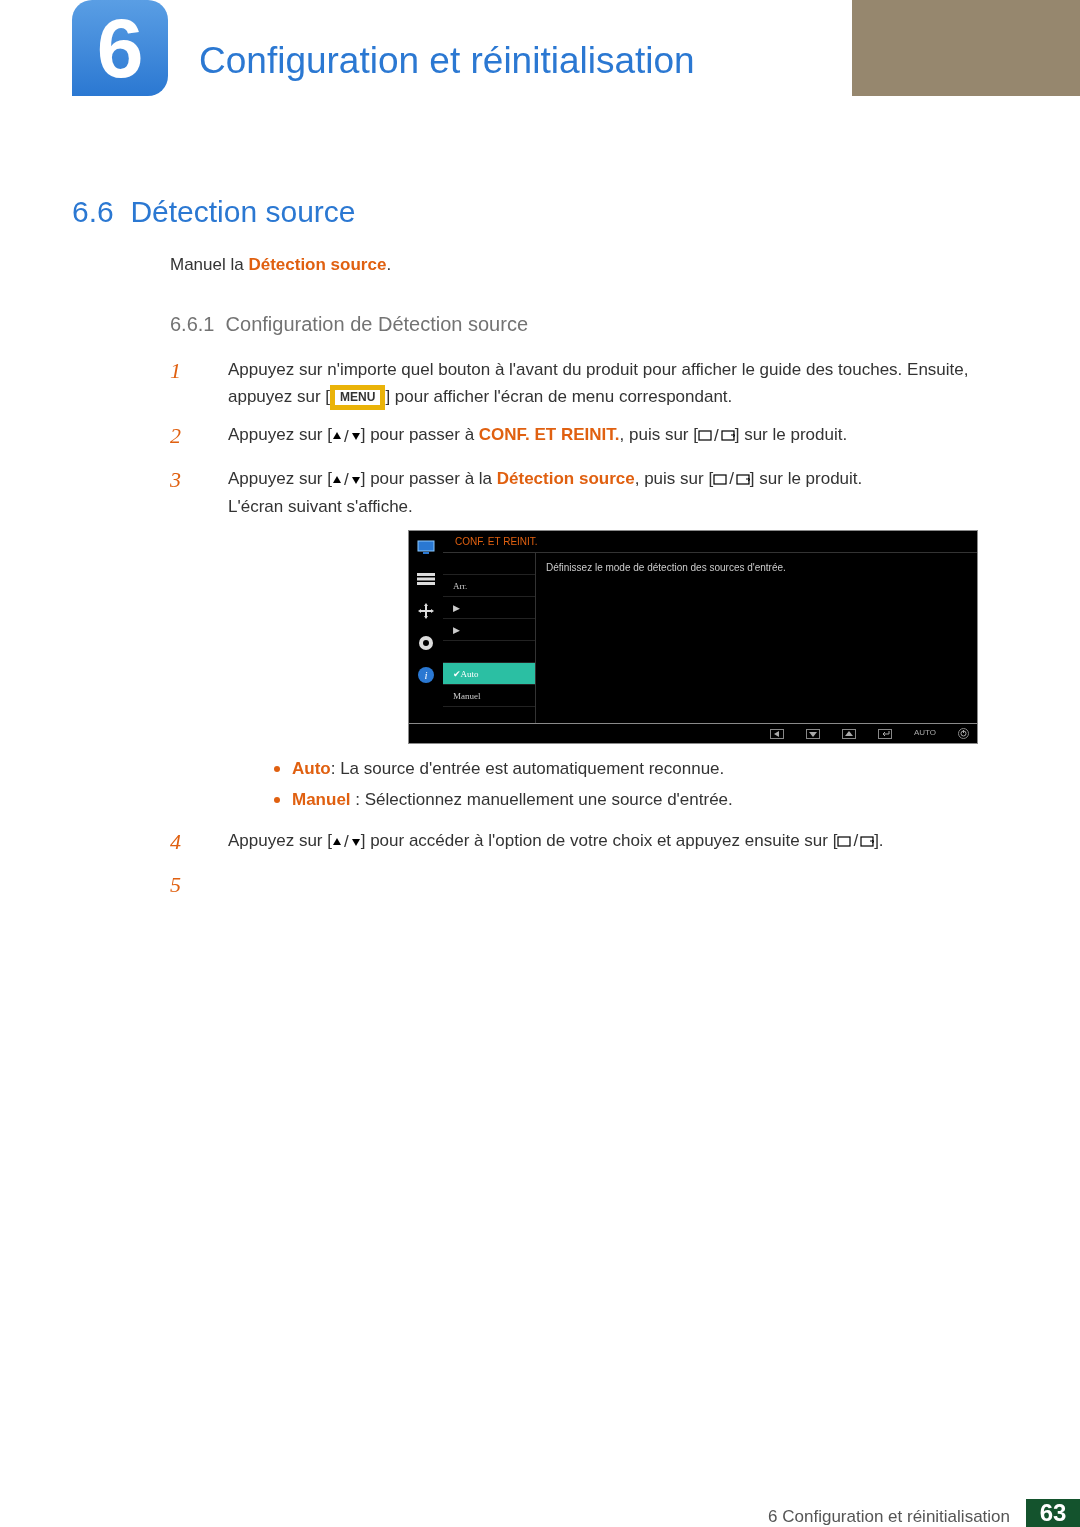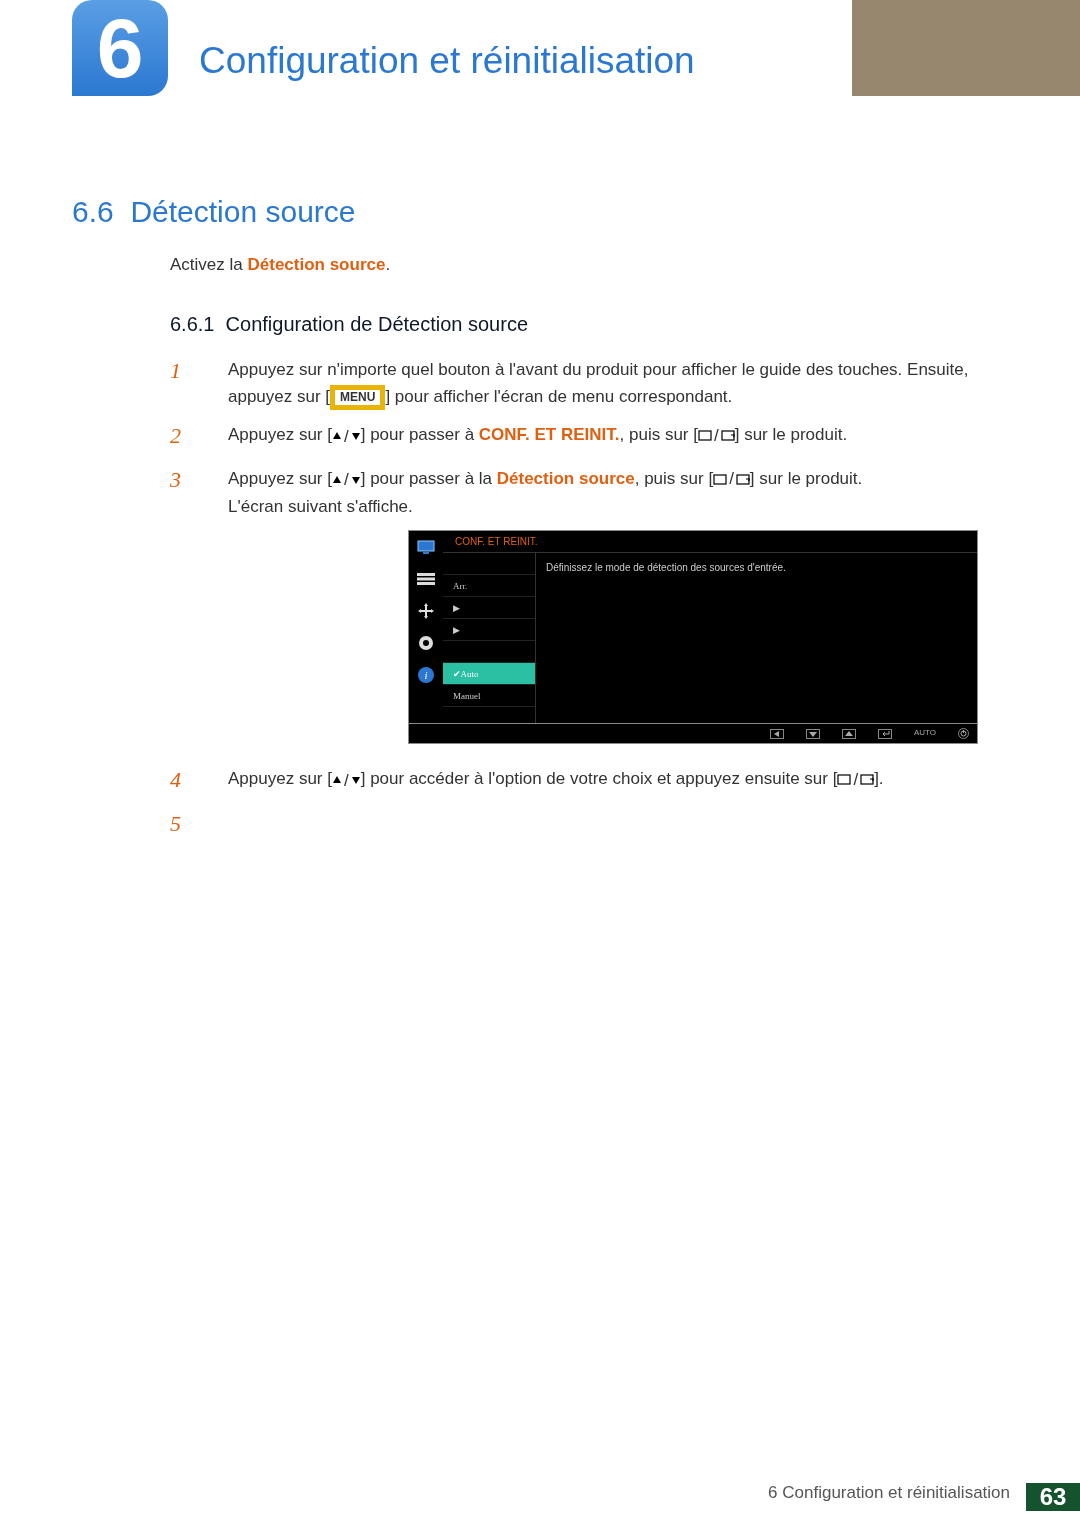--- a/index.html
+++ b/index.html
@@ -13,21 +13,21 @@
   .header-title { position: absolute; left: 199px; top: 40px; color: #2b78d2; font-size: 37px; }
 
   
   .section-heading { position: absolute; top: 195px; left: 72px; color: #2b78d2; font-size: 30px; font-weight: normal; }
 
   
   .intro { position: absolute; top: 255px; left: 170px; font-size: 17px; }
   .orange-bold { color: #e06010; font-weight: bold; }
 
   
-  .subheading { position: absolute; top: 313px; left: 170px; color: #0f172a; font-size: 20px; font-weight: normal; }
+  .subheading { position: absolute; top: 313px; left: 170px; color: #737373; font-size: 20px; font-weight: normal; }
 
   
   .steps { position: absolute; top: 353px; left: 170px; width: 840px; }
   .step { display: flex; align-items: flex-start; line-height: 1.6; margin-bottom: 8px; }
   .step-num { width: 34px; flex-shrink: 0; color: #e06010; font-size: 22px; font-style: italic; font-family: Georgia, serif; }
   .step-body { flex: 1; font-size: 17px; color: #333; padding-top: 3px; margin-left: 24px; }
   .menu-box { display: inline-block; border: 5px solid #eab308; padding: 0 5px; font-weight: bold; font-size: 12px; line-height: 15px; vertical-align: 1px; }
 
   .arrows-icon { display: inline-flex; align-items: center; gap: 2px; vertical-align: -1px; }
   .arrows-icon svg { width: 10px; height: 10px; }
@@ -54,41 +54,41 @@
   .osd-footer .lbl { color:#aaa; font-size:8px; }
 
   
   .bullets { margin: 10px 0 0 46px; }
   .bullet { display:flex; align-items:flex-start; gap:12px; font-size:17px; line-height:1.8; }
   .bullet-dot { width:6px; height:6px; background:#e06010; border-radius:50%; margin-top:12px; flex-shrink:0; }
 
   
 
   
-  .footer { position:absolute; bottom:0; right:0; height:44px; display:flex; align-items:flex-start; }
+  .footer { position:absolute; bottom:0; right:0; height:44px; display:flex; align-items:flex-end; }
   .footer-text { display:flex; align-items:center; padding: 0 16px; font-size:17px; color:#555; }
   .footer-page { width:54px; background:#14532d; color:#fff; font-size:24px; font-weight:bold; display:flex; align-items:center; justify-content:center; }
 </style>
 </head>
 <body>
 
 <div class="header">
   <div class="header-tan"></div>
   <div class="chapter-badge-wrap">
     <div class="chapter-badge">6</div>
   </div>
   <div class="header-title">Configuration et réinitialisation</div>
 </div>
 
 <h2 class="section-heading">
   <span>6.6</span>&nbsp;&nbsp;<span>Détection source</span>
 </h2>
 
 <p class="intro">
-  <span>Activez la </span><span class="orange-bold">Détection source</span><span>.</span>
+  <span>Manuel la </span><span class="orange-bold">Détection source</span><span>.</span>
 </p>
 
 <h3 class="subheading">
   <span>6.6.1</span>&nbsp;&nbsp;<span>Configuration de Détection source</span>
 </h3>
 
 <div class="steps">
   <div class="step">
     <div class="step-num">1</div>
     <div class="step-body">
@@ -211,20 +211,30 @@
           <div class="lbl">AUTO</div>
           <div class="fbtn" style="border-radius:50%;width:11px;height:11px;">
               <svg width="7" height="7" viewBox="0 0 7 7">
                 <circle cx="3.5" cy="3.5" r="2.5" fill="none" stroke="#aaa" stroke-width="1"></circle>
                 <line x1="3.5" y1="0" x2="3.5" y2="3" stroke="#aaa" stroke-width="1"></line>
               </svg>
             </div>
         </div>
       </div>
 
+      <div class="bullets">
+        <div class="bullet">
+          <div class="bullet-dot"></div>
+          <div><span class="orange-bold">Auto</span><span>: La source d'entrée est automatiquement reconnue.</span></div>
+        </div>
+        <div class="bullet">
+          <div class="bullet-dot"></div>
+          <div><span class="orange-bold">Manuel</span><span> : Sélectionnez manuellement une source d'entrée.</span></div>
+        </div>
+      </div>
     </div>
   </div>
 
   <div class="step">
     <div class="step-num">4</div>
     <div class="step-body">
       <span>Appuyez sur [</span><span class="arrows-icon"><svg viewBox="0 0 10 10">
             <polygon points="5,1 9,8 1,8" fill="#000"></polygon>
           </svg>/<svg viewBox="0 0 10 10">
             <polygon points="1,2 9,2 5,9" fill="#000"></polygon>

